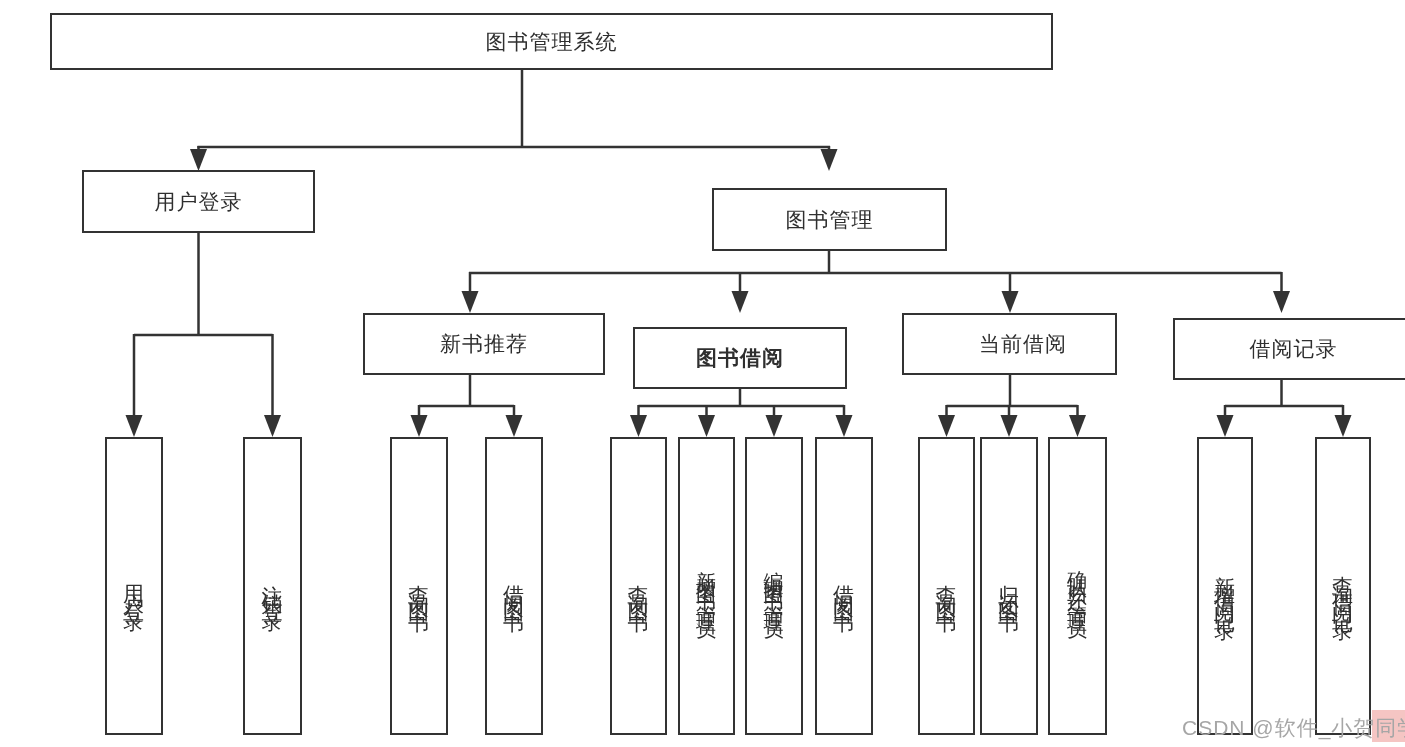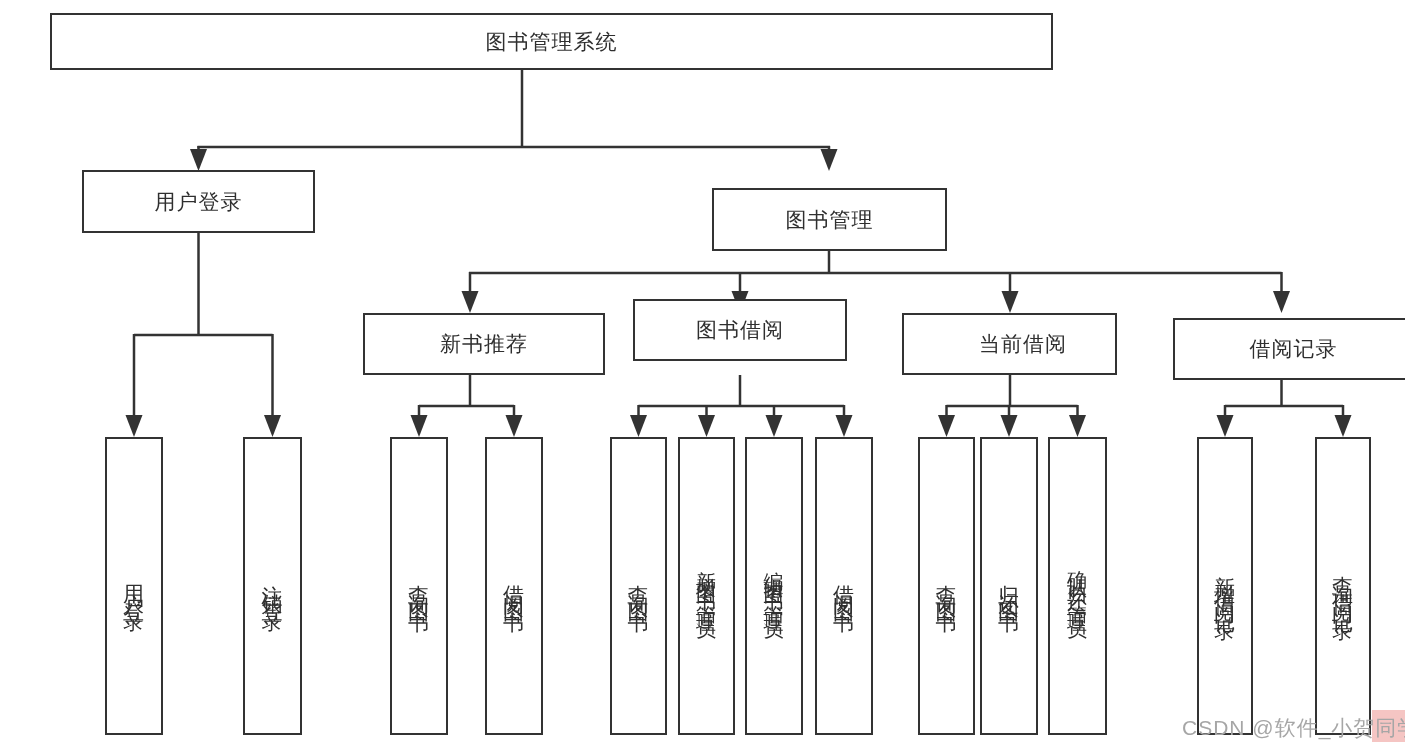--- a/index.html
+++ b/index.html
@@ -138,21 +138,21 @@
       </g>
     </g>
   </svg>
 
   <div class="node" style="left:21px;top:13px;width:1003px;height:57px;margin-left:29px;">图书管理系统</div>
 
   <div class="node" style="left:82px;top:170px;width:233px;height:63px;">用户登录</div>
   <div class="node" style="left:712px;top:170px;width:235px;height:63px;margin-top:18px;">图书管理</div>
 
   <div class="node" style="left:363px;top:313px;width:242px;height:62px;">新书推荐</div>
-  <div class="node" style="left:633px;top:299px;width:214px;height:62px;">图书借阅</div>
+  <div class="node" style="left:633px;top:327px;width:214px;height:62px;font-weight:bold;">图书借阅</div>
   <div class="node" style="left:902px;top:313px;width:215px;height:62px;padding-left:27px;">当前借阅</div>
   <div class="node" style="left:1173px;top:318px;width:241px;height:62px;font-family:Liberation Mono, monospace;">借阅记录</div>
 
   <div class="vnode" style="left:105px;top:437px;width:58px;height:298px;">
     <span class="vtext">用户登录</span>
   </div>
   <div class="vnode" style="left:243px;top:437px;width:59px;height:298px;">
     <span class="vtext">注销登录</span>
   </div>
 

